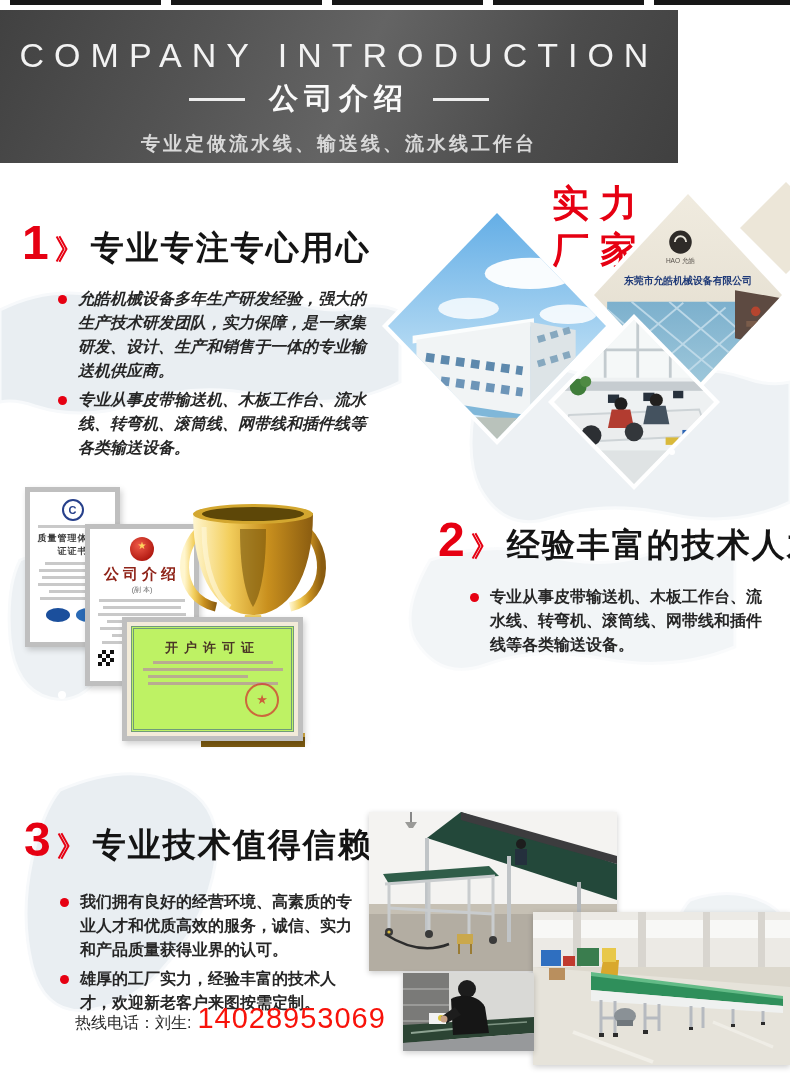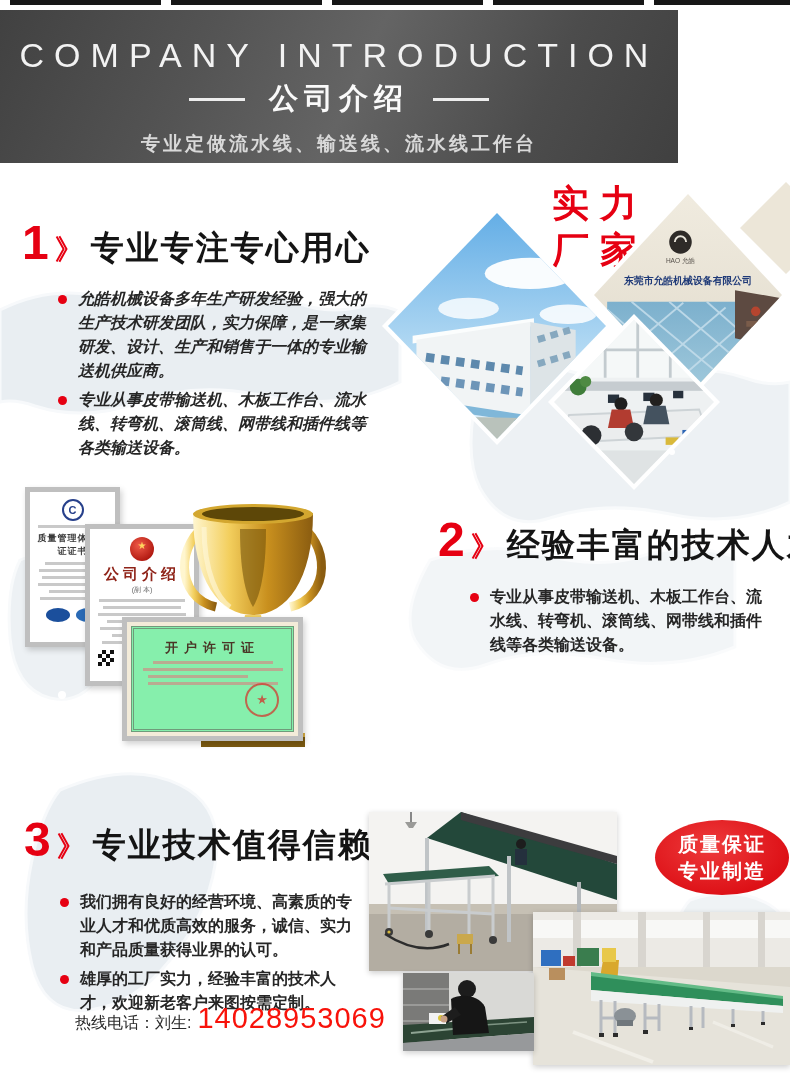--- a/index.html
+++ b/index.html
@@ -51,21 +51,21 @@
   .dB{left:588px;top:188px;width:200px;height:214px;z-index:1;}
   .dC{left:548px;top:314px;width:172px;height:176px;z-index:3;}
   .dSmall{left:740px;top:182px;width:92px;height:92px;background:#ece6d8;z-index:0;}
 
   
   .cert{background:#ffffff;border:5px solid #bfbfbf;box-sizing:border-box;box-shadow:2px 3px 6px rgba(0,0,0,.18);}
   .cert1{left:25px;top:487px;width:95px;height:160px;z-index:2;padding:7px 5px;text-align:center;}
   .cert2{left:85px;top:524px;width:114px;height:162px;z-index:3;padding:8px 6px;text-align:center;}
   .cert3{left:122px;top:617px;width:181px;height:124px;z-index:5;background:#f3ebd9;padding:4px;}
   .cert3-inner{width:100%;height:100%;box-sizing:border-box;border:3px double #6f9b7a;
-    background:#86efac;text-align:center;position:relative;}
+    background:#bef264;text-align:center;position:relative;}
   .cert-line{height:3px;background:#c9c9c9;margin:4px auto;}
   .cert1-title{font-size:9px;font-weight:800;color:#3a3a3a;letter-spacing:1px;margin-top:3px;}
   .cert1-logo{width:18px;height:18px;border:2px solid #27408b;border-radius:50%;margin:0 auto;
     color:#27408b;font-size:11px;font-weight:800;line-height:18px;}
   .cert1-badges{display:flex;justify-content:center;gap:6px;margin-top:8px;}
   .cert1-badges span{width:24px;height:14px;border-radius:50%;display:inline-block;}
   .cert2-emblem{width:24px;height:24px;border-radius:50%;margin:0 auto;
     background:radial-gradient(circle at 38% 35%,#ef5a48,#b01810 75%);position:relative;}
   .cert2-emblem::after{content:"★";position:absolute;left:0;right:0;top:3px;color:#ffd75e;font-size:10px;}
   .cert2-title{font-size:15px;font-weight:800;color:#8f2318;letter-spacing:4px;margin-top:4px;}
@@ -456,18 +456,14 @@
       <polygon points="0,70 131,60 131,78 0,78" fill="#97999b"></polygon>
       <rect x="26" y="40" width="17" height="11" fill="#f2f2f2"></rect>
       <circle cx="38" cy="45" r="3" fill="#d8c23a"></circle>
       <circle cx="64" cy="16" r="9" fill="#1c1c1c"></circle>
       <path d="M48,26 C58,20 76,22 82,34 L86,60 L50,62 Z" fill="#161616"></path>
       <polygon points="52,34 38,44 44,50 58,42" fill="#1d1d1d"></polygon>
       <circle cx="41" cy="46" r="3.5" fill="#c9a186"></circle>
     </svg>
   </div>
 
-  <div class="abs qbadge">
-    <div>质量保证</div>
-    <div>专业制造</div>
-  </div>
 
 </div>
 
 </body></html>

